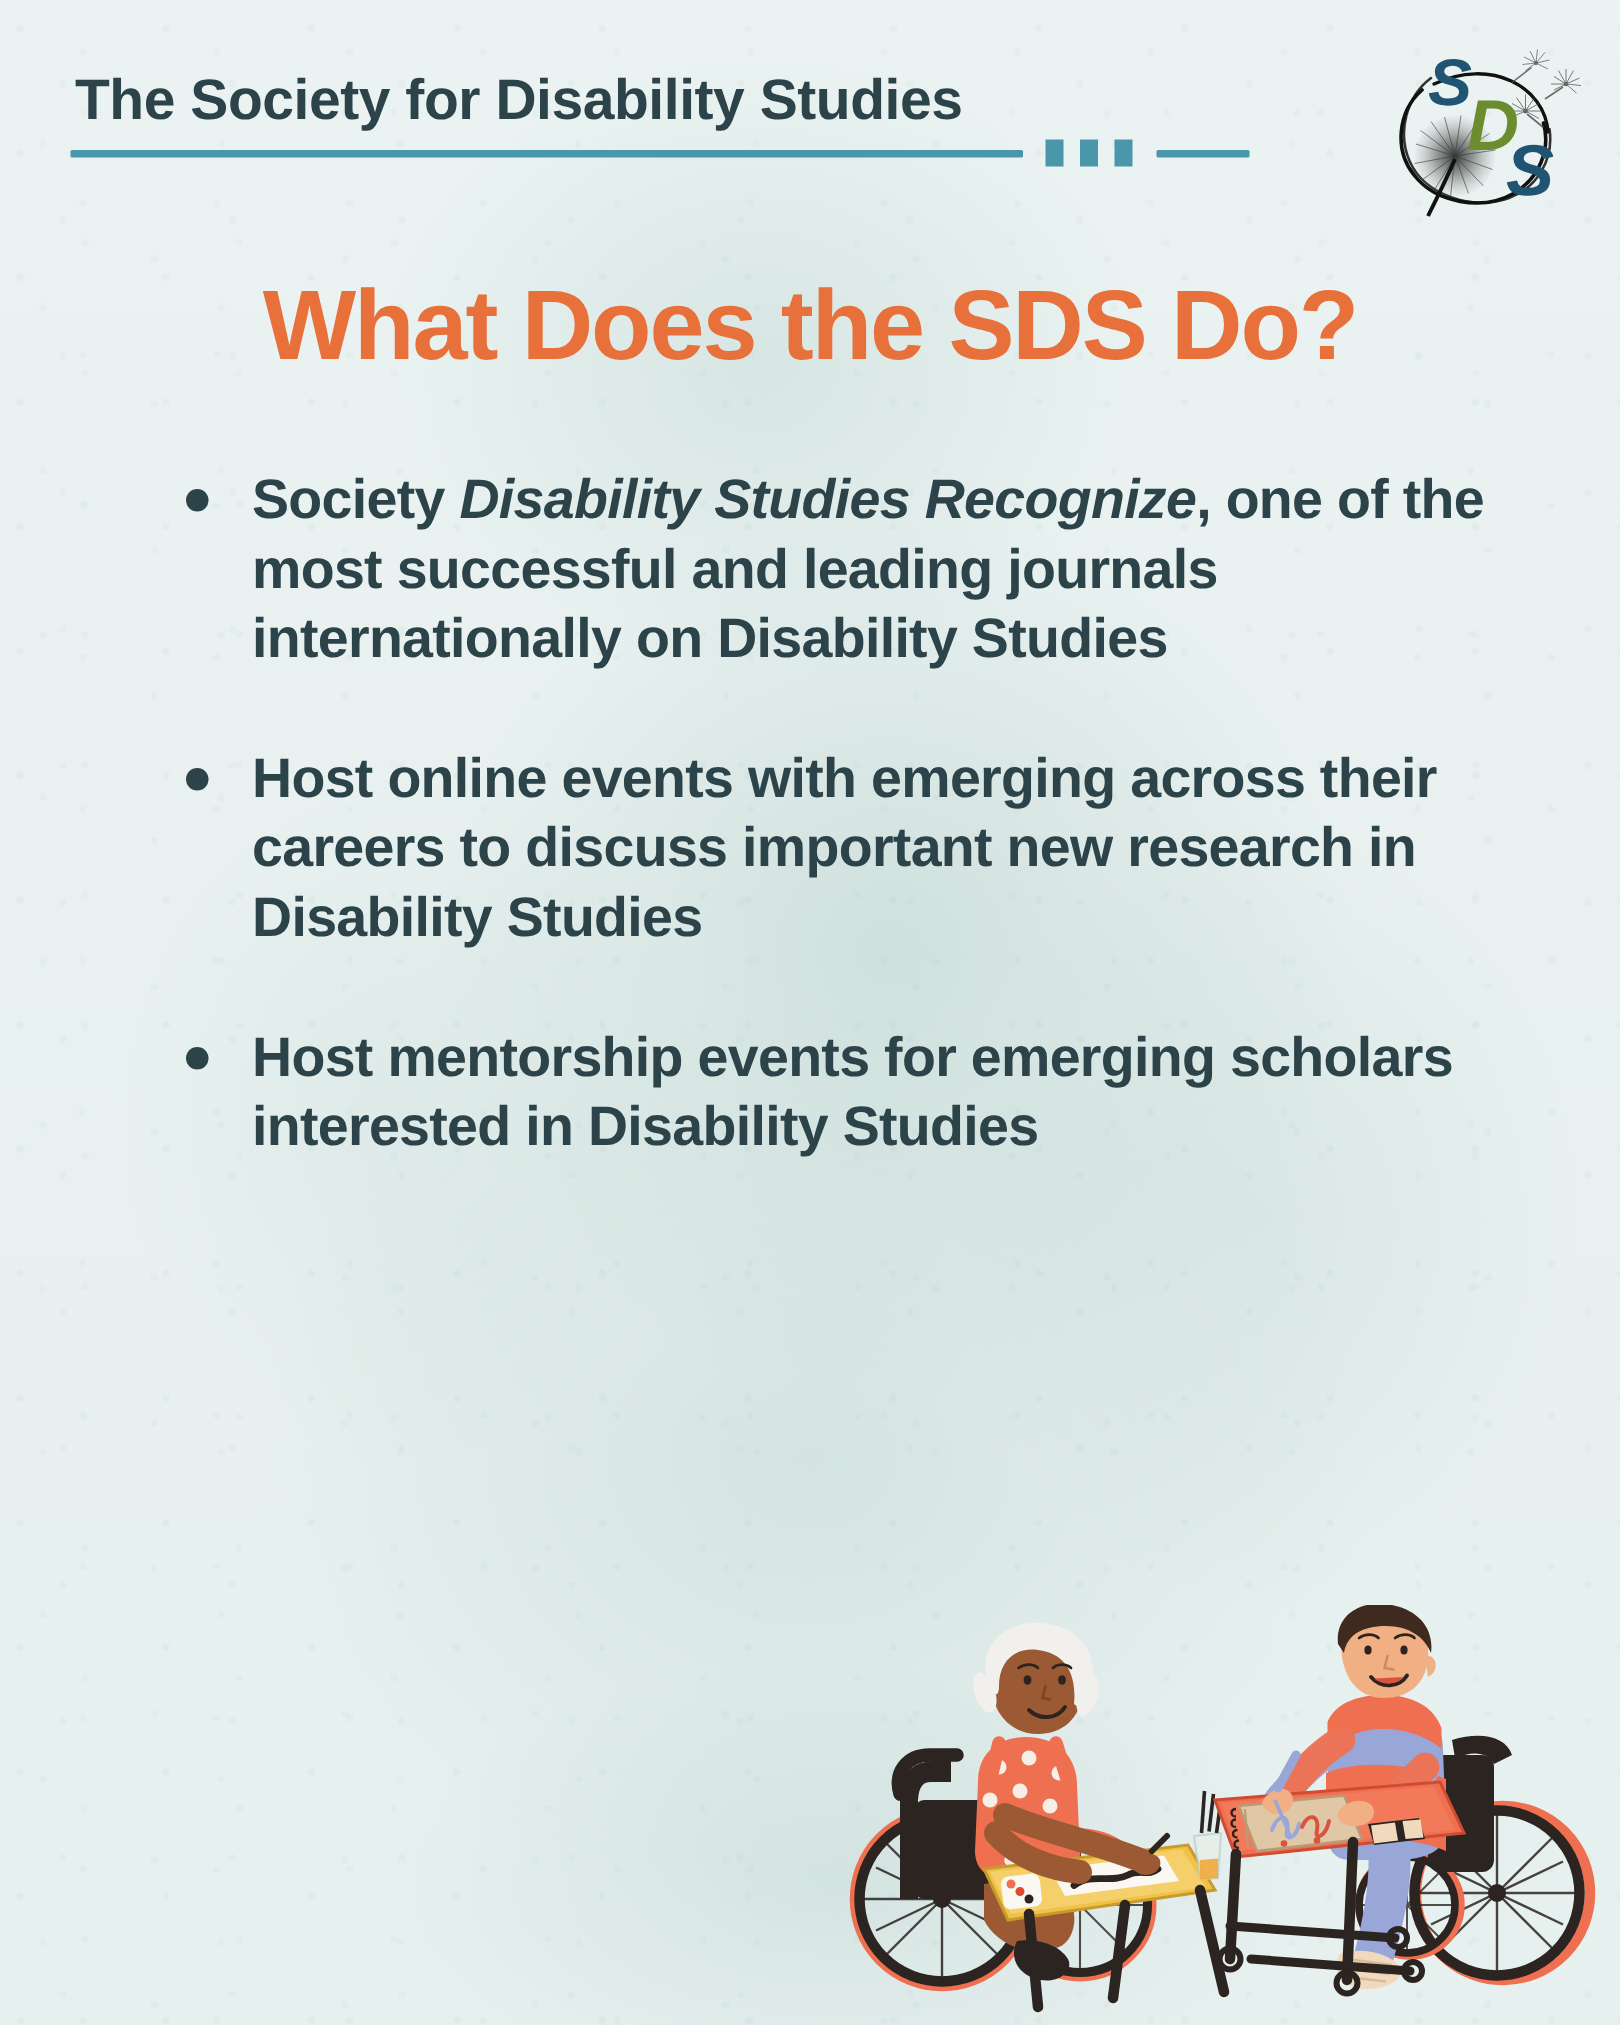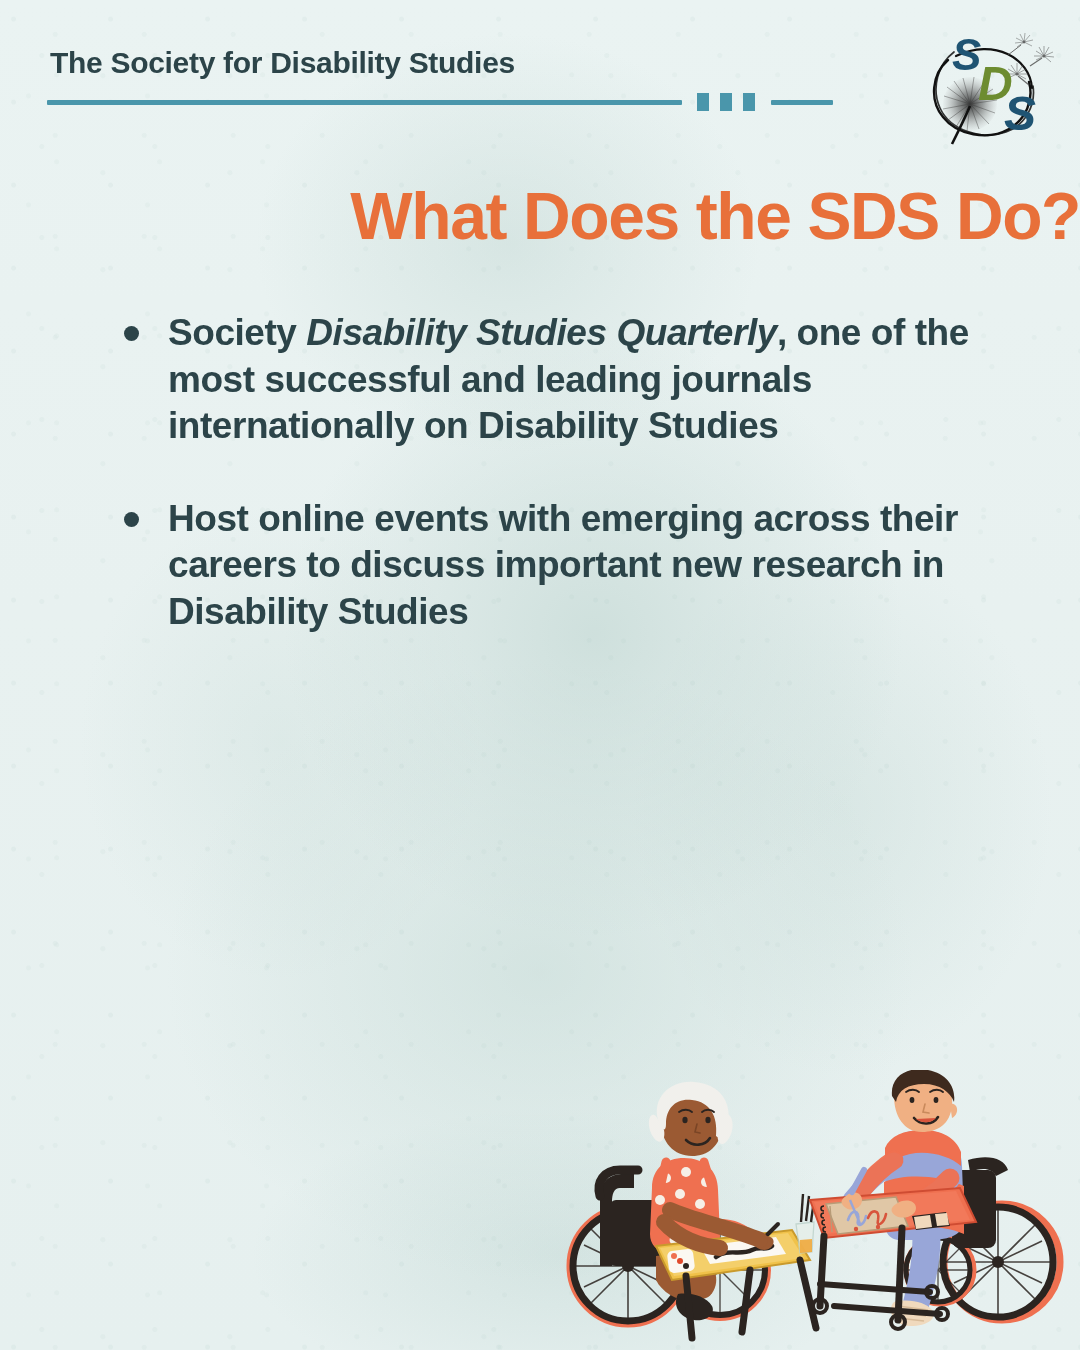--- a/index.html
+++ b/index.html
@@ -34,41 +34,41 @@
       radial-gradient(circle at 24% 88%, rgba(150,185,178,.14) 0 2px, transparent 3px);
     background-size: 97px 83px, 113px 91px, 89px 101px, 127px 97px, 103px 87px, 119px 109px;
   }
 
   .page { position:relative; z-index:3; width:1080px; height:1350px; }
 
   
   .header { position:absolute; left:0; top:0; width:1080px; height:170px; }
   .org-name {
     position:absolute; left:50px; top:46px;
-    font-size:30px; font-weight:bold; letter-spacing:-.3px;
+    font-size:38px; font-weight:bold; letter-spacing:-.3px;
     color:#2c4449; white-space:nowrap;
   }
   .rule-wrap {
     position:absolute; left:47px; top:96px; width:786px; height:12px;
     display:flex; align-items:center; gap:0;
   }
   .rule-long { height:5px; width:648px; background:#4a96ab; border-radius:1px; }
   .rule-gap  { width:16px; }
   .dash-group { display:flex; gap:11px; }
   .dash { width:12px; height:18px; background:#4a96ab; }
   .rule-short { height:5px; width:63px; background:#4a96ab; border-radius:1px; margin-left:16px; }
 
   
   .logo { position:absolute; right:18px; top:22px; width:150px; height:135px; }
   .logo svg { display:block; width:150px; height:135px; }
 
   
   .title {
     position:absolute; left:0; top:178px; width:1080px;
-    text-align:right; color:#e8703a;
+    text-align:center; color:#e8703a;
     font-size:66px; font-weight:bold; letter-spacing:-1.4px;
   }
 
   
   .bullets { position:absolute; left:118px; top:310px; width:880px; }
   .bullet-item {
     position:relative; padding-left:50px; margin-bottom:46px;
     color:#2c4449; font-size:37px; font-weight:bold;
     line-height:1.26; letter-spacing:-.45px;
   }
@@ -200,28 +200,32 @@
       </svg>
     </div>
   </div>
 
   <div class="title">What Does the SDS Do?</div>
 
   <div class="bullets">
 
     <div class="bullet-item">
       <span class="bullet-dot"></span>
-      <span class="bullet-text"><span>Society </span><em>Disability Studies Quarterly</em><span>, one of the most successful and leading journals internationally on Disability Studies</span></span>
+      <span class="bullet-text"><span>Society </span><em>Disability Studies Recognize</em><span>, one of the most successful and leading journals internationally on Disability Studies</span></span>
     </div>
 
     <div class="bullet-item">
       <span class="bullet-dot"></span>
       <span class="bullet-text"><span>Host online events with emerging across their careers to discuss important new research in Disability Studies</span></span>
     </div>
 
+    <div class="bullet-item">
+      <span class="bullet-dot"></span>
+      <span class="bullet-text"><span>Host mentorship events for emerging scholars interested in Disability Studies</span></span>
+    </div>
 
   </div>
 
   <div class="illustration">
     <svg viewBox="0 0 520 280" xmlns="http://www.w3.org/2000/svg">
 
       <g>
 
         <g>
           <circle cx="68" cy="196" r="58" fill="none" stroke="#ef7050" stroke-width="7"></circle>

